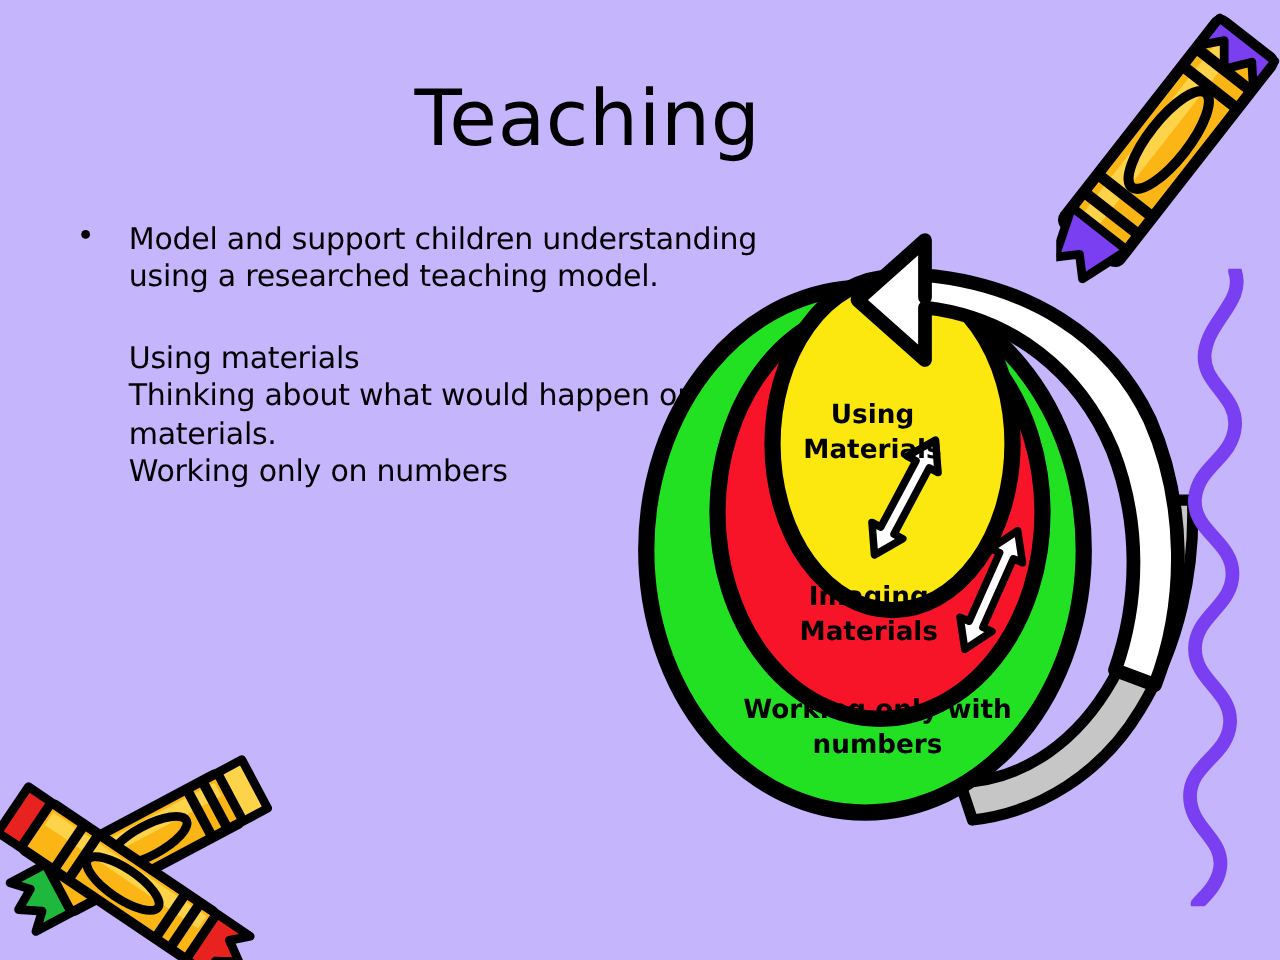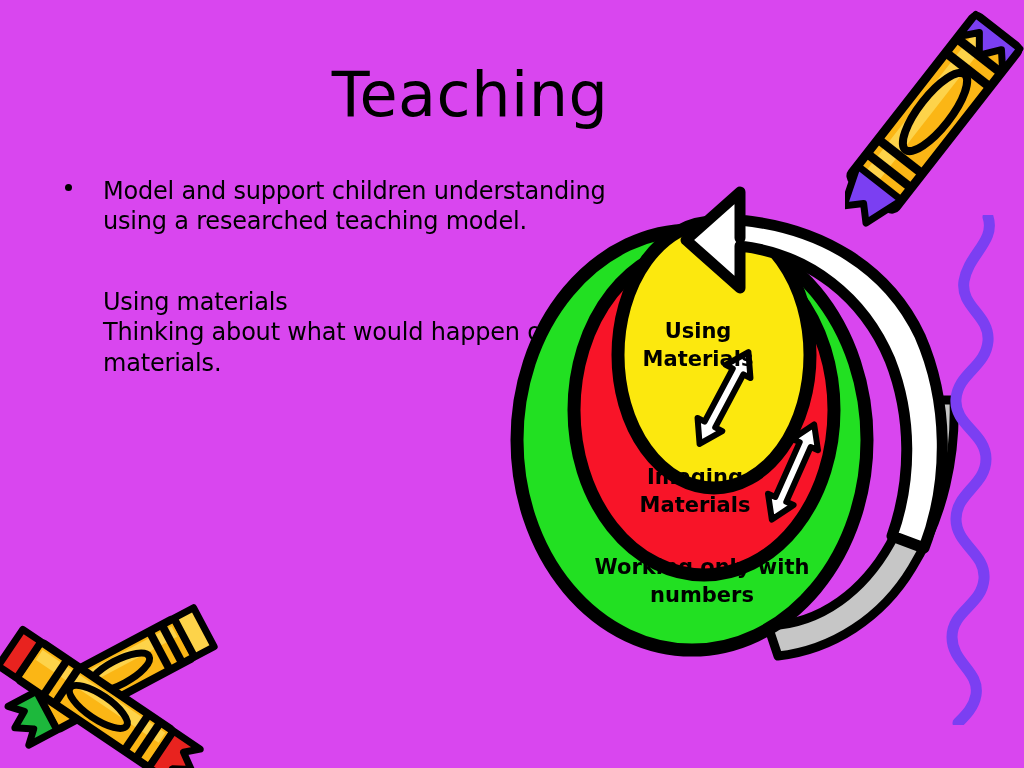--- a/index.html
+++ b/index.html
@@ -8,21 +8,21 @@
     padding: 0;
     background: #ffffff;
   }
   body {
     font-family: "DejaVu Sans", sans-serif;
   }
   #slide {
     position: relative;
     width: 1024px;
     height: 768px;
-    background: #d946ef;
+    background: #c4b5fd;
     overflow: hidden;
   }
 
   
   #slide-title {
     position: absolute;
     left: 0;
     top: 62px;
     width: 940px;
     text-align: center;
@@ -55,21 +55,21 @@
     background: #000000;
   }
   .body-text {
     font-family: "DejaVu Sans", sans-serif;
     font-size: 24px;
     line-height: 1.27;
     color: #000000;
     letter-spacing: -0.2px;
   }
   #subtext-block {
-    margin-top: 50px;
+    margin-top: 34px;
     padding-left: 48px;
   }
   #bullet2-row {
     margin-top: 58px;
   }
 
   
   #diagram {
     position: absolute;
     left: 492px;
@@ -101,20 +101,21 @@
   <div id="body-col">
 
     <div class="bullet-row">
       <span class="bullet-dot"></span>
       <div class="body-text">Model and support children understanding using a researched teaching model.</div>
     </div>
 
     <div id="subtext-block">
       <div class="body-text">Using materials</div>
       <div class="body-text">Thinking about what would happen on the materials.</div>
+      <div class="body-text">Working only on numbers</div>
     </div>
 
 
   </div>
 
   <div id="diagram">
     <svg width="470" height="520" viewBox="0 0 470 520" xmlns="http://www.w3.org/2000/svg">
 
       <path d="M 276 476
                C 330 474 372 440 398 394

